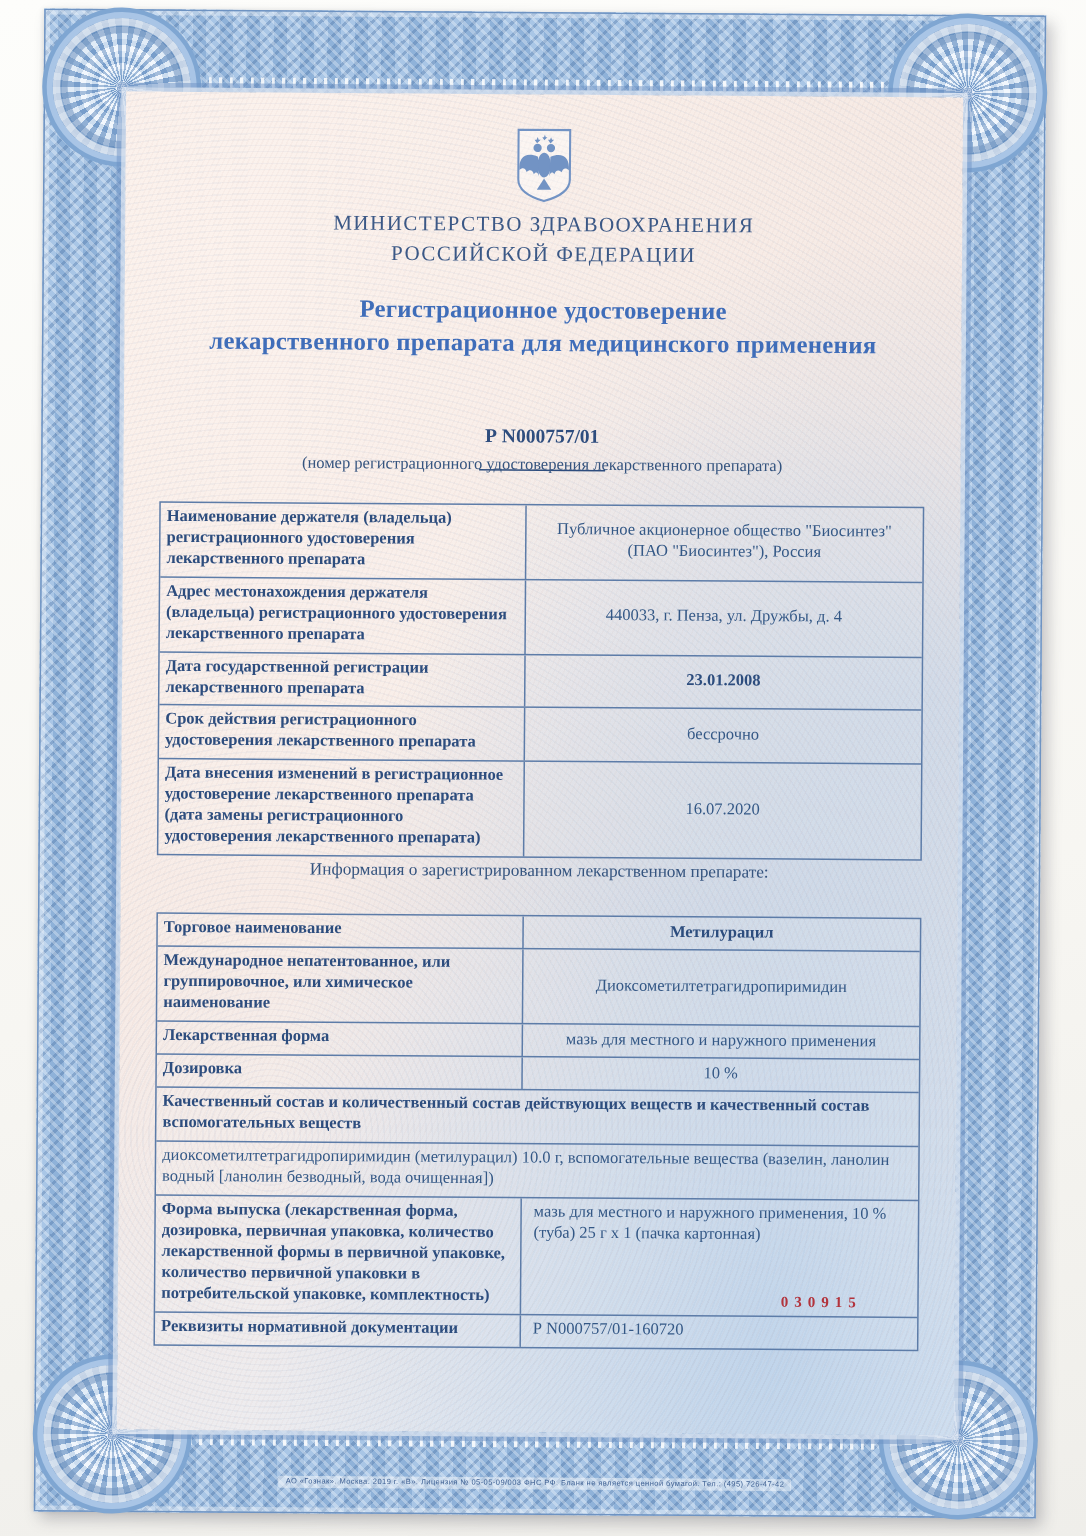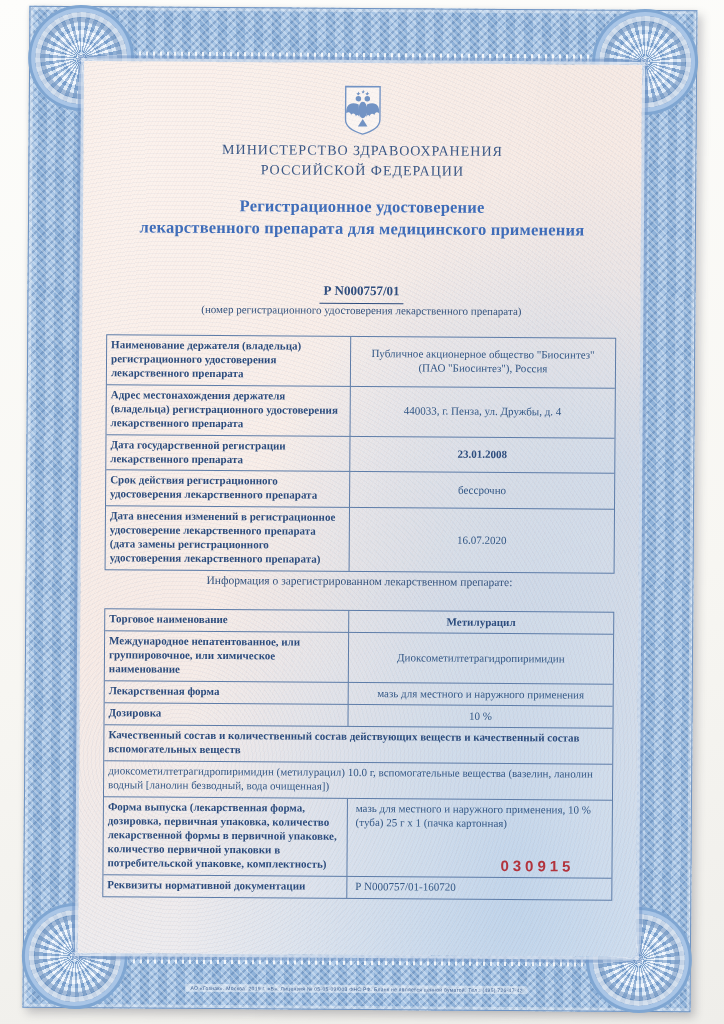--- a/index.html
+++ b/index.html
@@ -58,21 +58,21 @@
     text-align:center;font-size:14px;line-height:1.4;letter-spacing:1px;
     color:#3b5886;margin-top:4px;
   }
   .doc-title{
     text-align:center;font-size:16.5px;font-weight:bold;color:#3f6db9;
     line-height:1.35;margin-top:16px;letter-spacing:.2px;
   }
   .regnum{
     text-align:center;margin-top:42px;font-size:13px;font-weight:bold;color:#2e4d7e;
   }
-  .regnum span{border-bottom:1.5px solid #2e4d7e;padding:0 4px 5px 4px;}
+  .regnum span{border-bottom:1.5px solid #2e4d7e;padding:0 4px 15px 4px;}
   .regnum-caption{text-align:center;font-size:11px;color:#35547f;margin-top:5px;}
   
   .doc-table{
     margin-top:20px;border:1px solid #5d7ca8;font-size:11px;line-height:1.27;
     background:rgba(255,255,255,.06);
   }
   .trow{display:flex;border-bottom:1px solid #5d7ca8;}
   .trow:last-child{border-bottom:none;}
   .tlabel{
     width:48%;box-sizing:border-box;border-right:1px solid #5d7ca8;
@@ -85,22 +85,22 @@
   .vbold .tvalue{font-weight:bold;color:#2d4d7e;}
   .vleft .tvalue{justify-content:flex-start;text-align:left;align-items:flex-start;}
   .tfull{border-bottom:1px solid #5d7ca8;padding:3px 6px 4px 4px;color:#345886;}
   .tfull.bold{font-weight:bold;color:#2d4d7e;}
   .info-caption{
     text-align:center;font-size:11.5px;color:#35547f;padding:3px 4px;
   }
   
   .serial{
     position:absolute;right:62px;bottom:82px;
-    font-size:15px;font-weight:600;letter-spacing:4px;color:#b2333c;
-    font-family:Liberation Sans, sans-serif;
+    font-size:10px;font-weight:600;letter-spacing:4px;color:#b2333c;
+    font-family:Liberation Serif, serif;
   }
   .microtext{
     position:absolute;bottom:17px;left:50%;transform:translateX(-50%);
     font-size:5px;letter-spacing:.3px;color:#3d5f92;white-space:nowrap;
     background:rgba(255,255,255,.45);padding:1px 5px;border-radius:1px;
     font-family:"Liberation Sans","DejaVu Sans",sans-serif;
   }
 </style>
 </head>
 <body>

